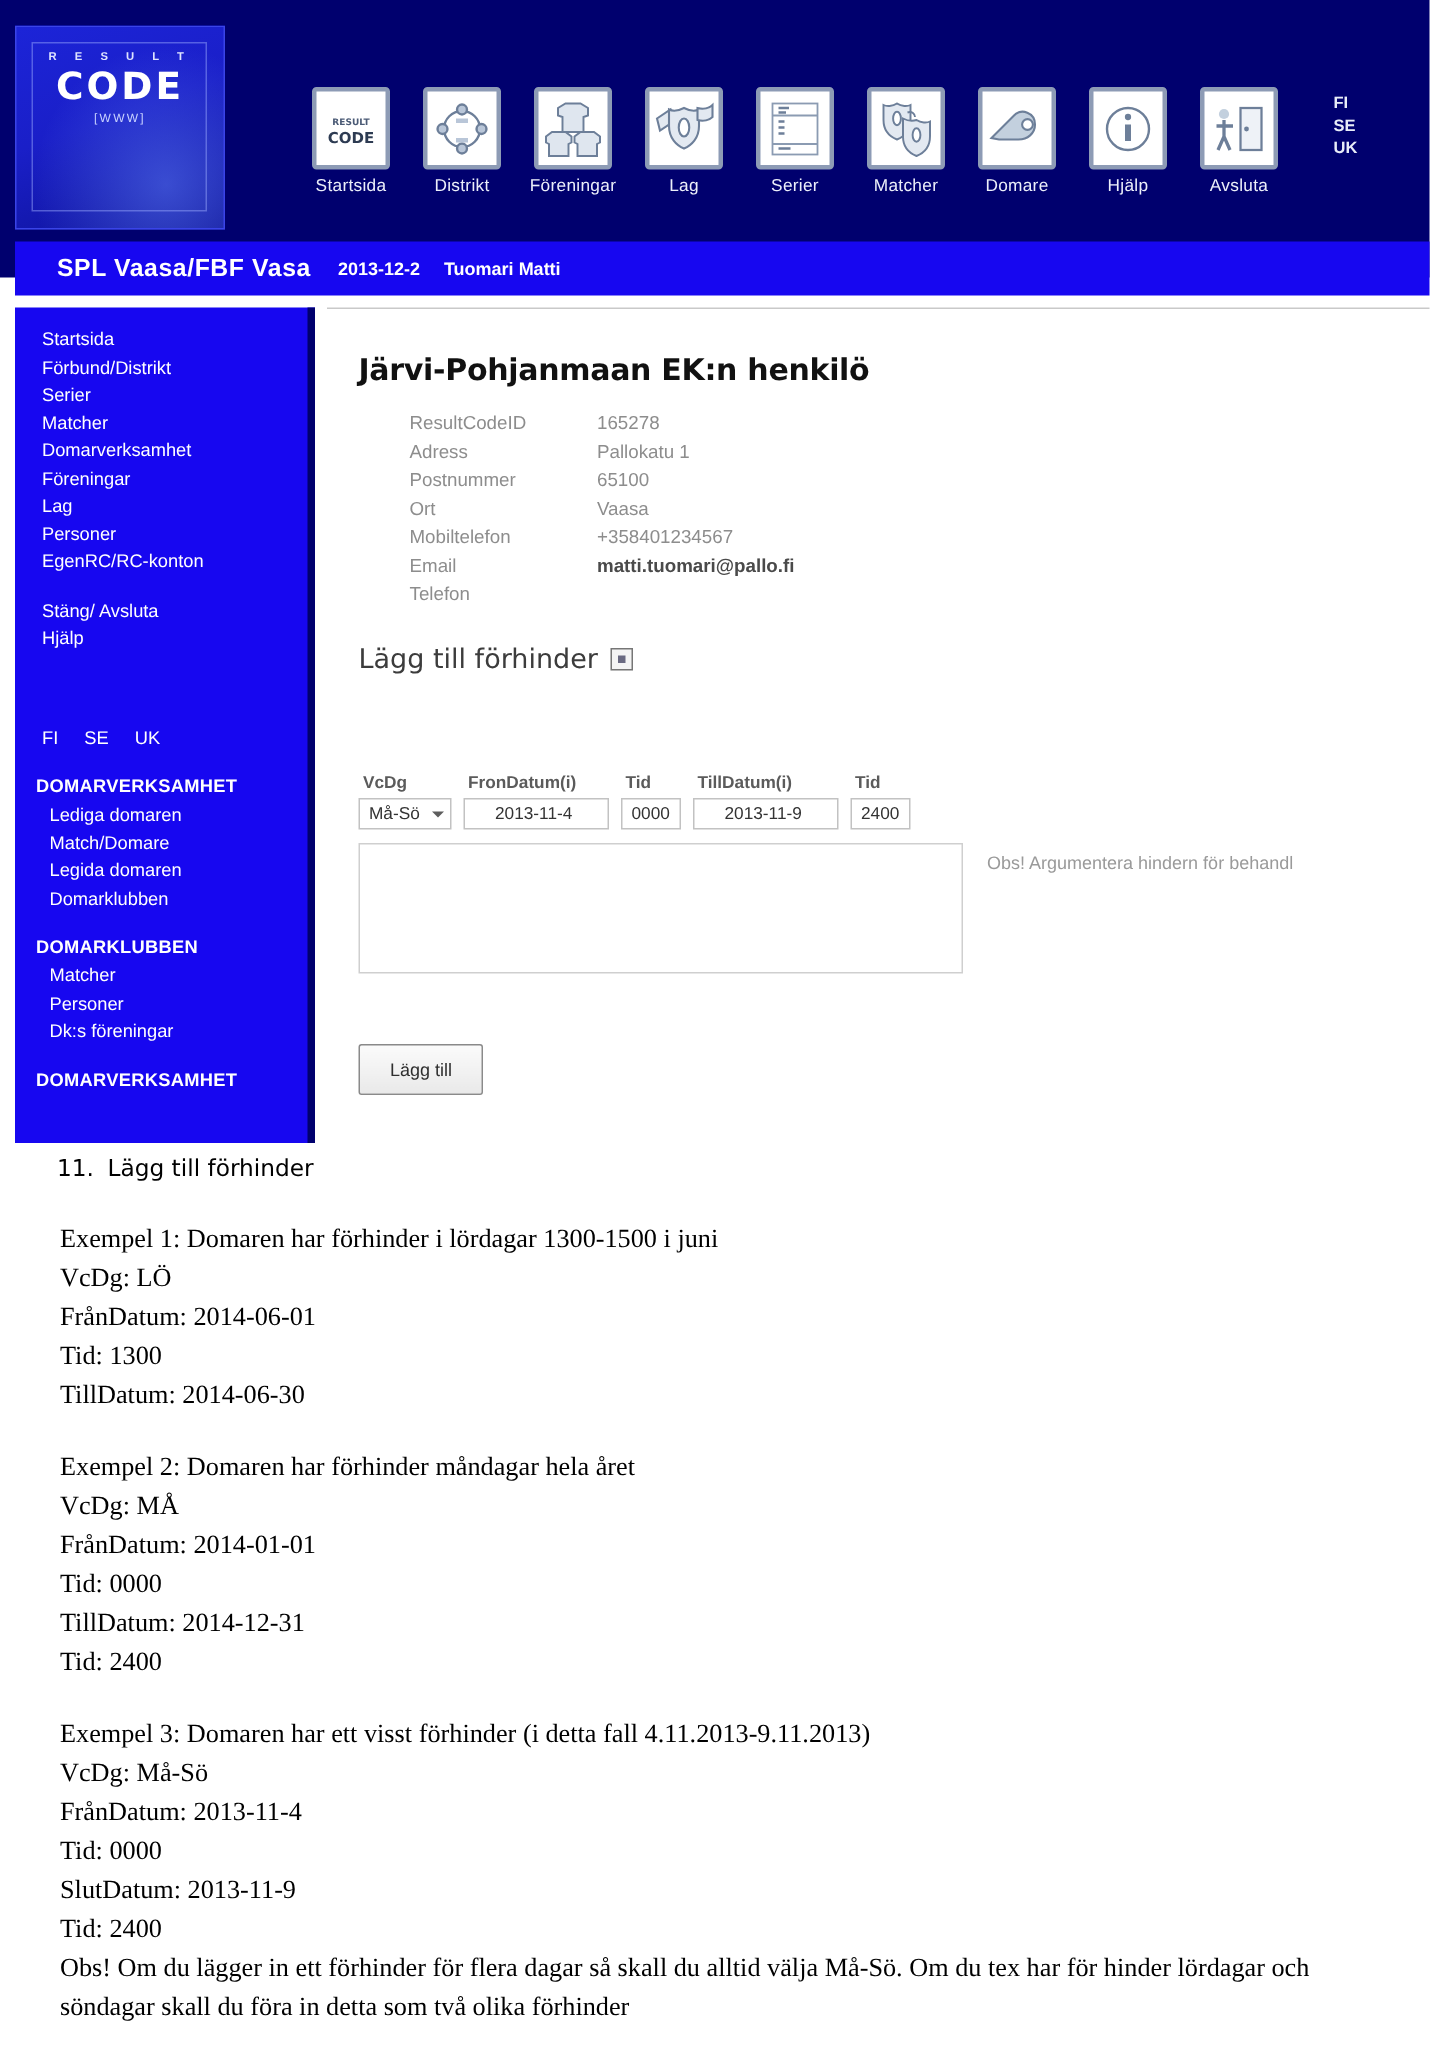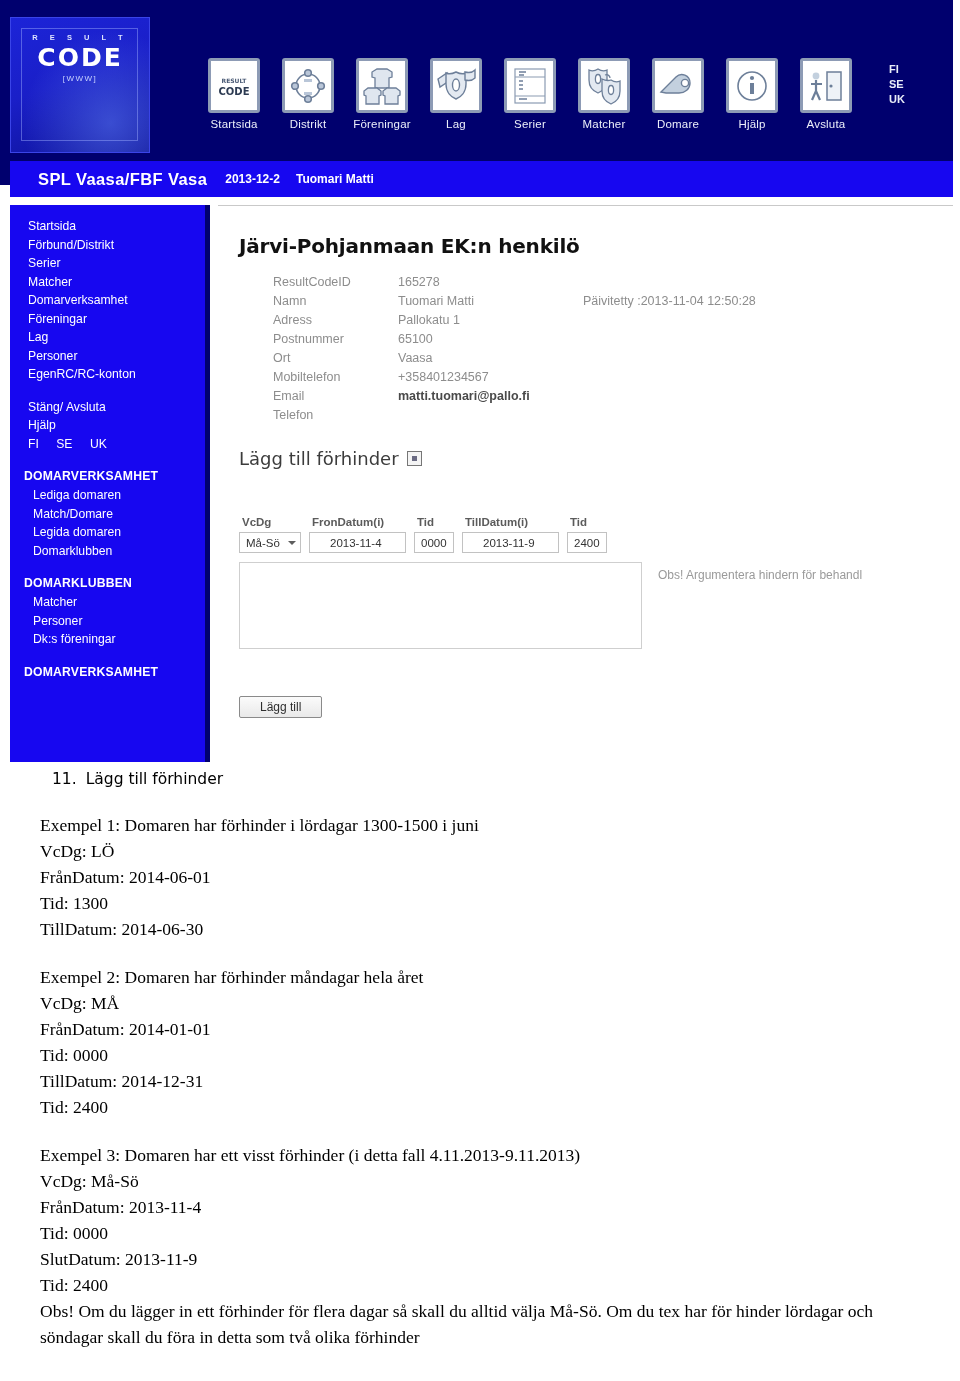--- a/index.html
+++ b/index.html
@@ -100,21 +100,21 @@
   .sb-head{
     color:#ffffff;font-size:12.2px;font-weight:bold;line-height:19px;
     padding-left:14px;white-space:nowrap;letter-spacing:.2px;
   }
   .sb-sub{
     color:#ffffff;font-size:12.2px;line-height:18.5px;
     padding-left:23px;white-space:nowrap;cursor:pointer;
   }
   .sb-gap{height:14px;}
   .sb-langrow{
-    padding-left:18px;color:#ffffff;font-size:12.2px;line-height:18.5px;
+    padding-left:18px;color:#ffffff;font-size:12.2px;line-height:18.5px;margin-top:48px;
   }
   .sb-langrow span{margin-right:14px;cursor:pointer;}
 
   
   .content{
     position:absolute;left:218px;top:205px;width:735px;height:557px;
     background:#ffffff;
     border-top:1px solid #c9c9c9;
     box-sizing:border-box;
     overflow:hidden;
@@ -177,35 +177,35 @@
   .note-area{
     position:absolute;left:21px;top:356px;width:403px;height:87px;
     border:1px solid #cfcfcf;background:#ffffff;box-sizing:border-box;
   }
   .obs-hint{
     position:absolute;left:440px;top:362px;width:300px;
     font-size:12px;color:#9a9a9a;white-space:nowrap;
   }
   .add-btn{
     position:absolute;left:21px;top:490px;
-    min-width:78px;height:22px;
+    min-width:78px;height:34px;
     border:1px solid #8a8a8a;border-radius:2px;
     background:linear-gradient(#fbfbfb,#e9e9e9);
     font-size:12px;color:#2f2f2f;
     display:flex;align-items:center;justify-content:center;
     cursor:pointer;box-sizing:border-box;padding:0 20px;
   }
 
   
   #document{
     position:absolute;left:0;top:762px;width:960px;height:619px;
     background:#ffffff;
   }
   .doc-heading{
-    margin:8px 0 0 52px;
+    margin:8px 0 0 38px;
     font-size:15.5px;color:#000000;
     font-family:"DejaVu Sans", sans-serif;
   }
   .doc-heading .num{margin-right:9px;}
   .doc-body{
     margin:24px 0 0 40px;width:890px;
     font-family:"Liberation Serif", serif;
     font-size:17.5px;line-height:26px;color:#000000;
   }
   .doc-block{margin-bottom:22px;}
@@ -394,25 +394,20 @@
     <div class="page-title">Järvi-Pohjanmaan EK:n henkilö</div>
 
     <table class="detail-table">
       <tbody>
           <tr>
         <td class="dt-label">ResultCodeID</td>
         <td class="dt-value">165278</td>
         <td class="dt-extra"></td>
       </tr>
       <tr>
-        <td class="dt-label">Namn</td>
-        <td class="dt-value">Tuomari Matti</td>
-        <td class="dt-extra">Päivitetty :2013-11-04 12:50:28</td>
-      </tr>
-      <tr>
         <td class="dt-label">Adress</td>
         <td class="dt-value">Pallokatu 1</td>
         <td class="dt-extra"></td>
       </tr>
       <tr>
         <td class="dt-label">Postnummer</td>
         <td class="dt-value">65100</td>
         <td class="dt-extra"></td>
       </tr>
       <tr>

